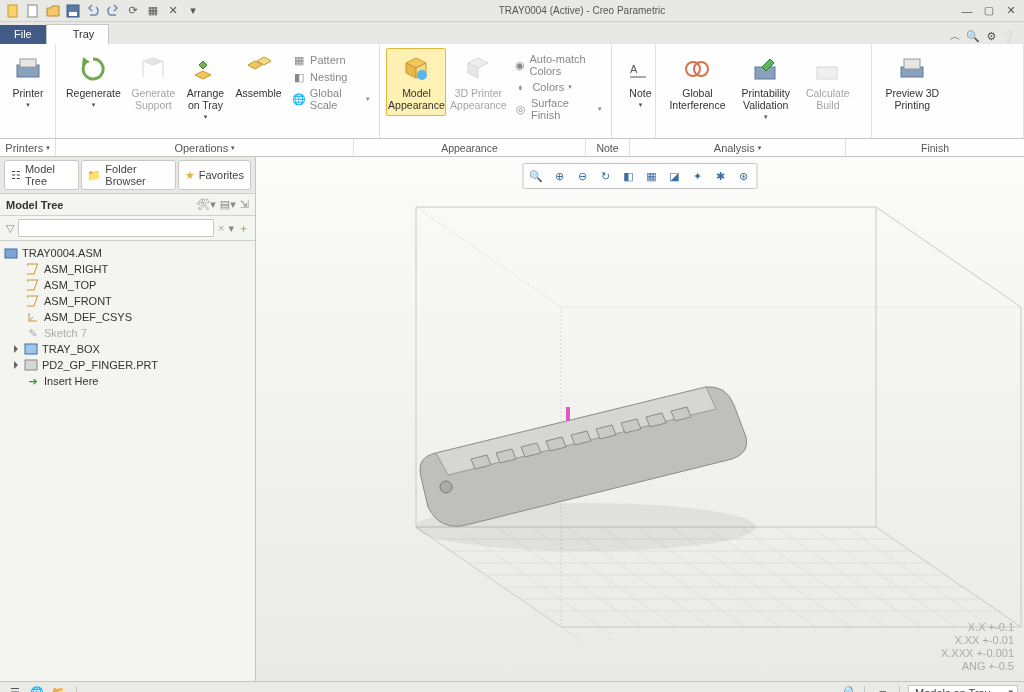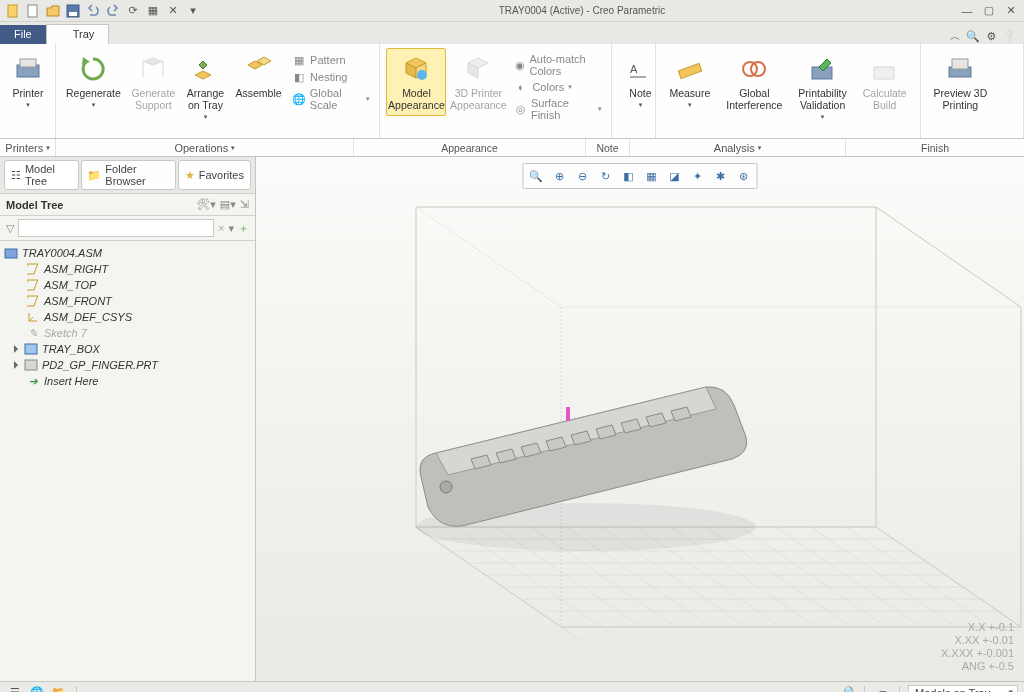--- a/index.html
+++ b/index.html
@@ -43,21 +43,21 @@
 .main { display:flex; height: 524px; }
 .sidebar { width: 256px; background:#f4f4f1; border-right:1px solid #c5c5c1; display:flex; flex-direction:column;}
 .side-tabs { display:flex; gap:2px; padding:3px 4px; background:#e8e8e5; border-bottom:1px solid #d0d0cd;}
 .side-tab { display:flex; align-items:center; gap:4px; padding:2px 6px; background:#fefefe; border:1px solid #c8c8c4; border-radius:3px; cursor:pointer; color:#444; }
 .side-tab.active { background:#fff; }
 .tree-header { display:flex; align-items:center; justify-content:space-between; padding:4px 6px; border-bottom:1px solid #d0d0cd; }
 .tree-header .title { font-weight:bold; color:#333; }
 .tree-tools { display:flex; gap:4px; color:#888; }
 .tree-filter { display:flex; align-items:center; gap:4px; padding:3px 6px; border-bottom:1px solid #d0d0cd;}
 .tree-filter .inp { flex:1; height:18px; border:1px solid #c8c8c4; background:#fff; padding:0 4px;}
-.tree { padding:4px 2px; overflow:auto; flex:1; color:#333;font-style:italic;}
+.tree { padding:4px 2px; overflow:auto; flex:1; color:#333;}
 .tree-item { display:flex; align-items:center; gap:4px; padding:1px 2px 1px 12px; cursor:pointer; white-space:nowrap;}
 .tree-item.root { padding-left:2px; }
 .tree-item.child { padding-left:24px; }
 .tree-item .ti { width:14px; height:14px; display:flex; align-items:center; justify-content:center;}
 .tree-item.muted { color:#aaa; }
 .triangle { display:inline-block; width:0; height:0; border-left:4px solid #666; border-top:4px solid transparent; border-bottom:4px solid transparent; margin-right:2px;}
 
 
 .canvas { flex:1; background: linear-gradient(#fbfbf9,#e9e9e6); position:relative; }
 .view-toolbar { position:absolute; top:6px; left:50%; transform:translateX(-50%); display:flex; gap:1px; background:#fefefe; border:1px solid #c5c5c1; padding:2px; border-radius:2px;}
@@ -267,29 +267,20 @@
             </svg>
           </div>
         <div class="lbl">Note</div>
         <div class="drop">▾</div>
       </div>
     </div>
   </div>
 
   <div class="ribbon-group" style="flex:0 0 216px">
     <div class="group-body">
-      <div class="rbtn">
-        <div class="icn">
-            <svg width="28" height="28">
-              <rect x="3" y="12" width="22" height="8" fill="#f2c65c" stroke="#c79a2b" transform="rotate(-20 14 16)"></rect>
-            </svg>
-          </div>
-        <div class="lbl">Measure</div>
-        <div class="drop">▾</div>
-      </div>
       <div class="rbtn">
         <div class="icn">
             <svg width="28" height="28">
               <circle cx="10" cy="14" r="7" fill="none" stroke="#d9704c" stroke-width="2"></circle>
               <circle cx="18" cy="14" r="7" fill="none" stroke="#d9704c" stroke-width="2"></circle>
             </svg>
           </div>
         <div class="lbl" style="white-space:pre-line">Global
 Interference</div>
       </div>

